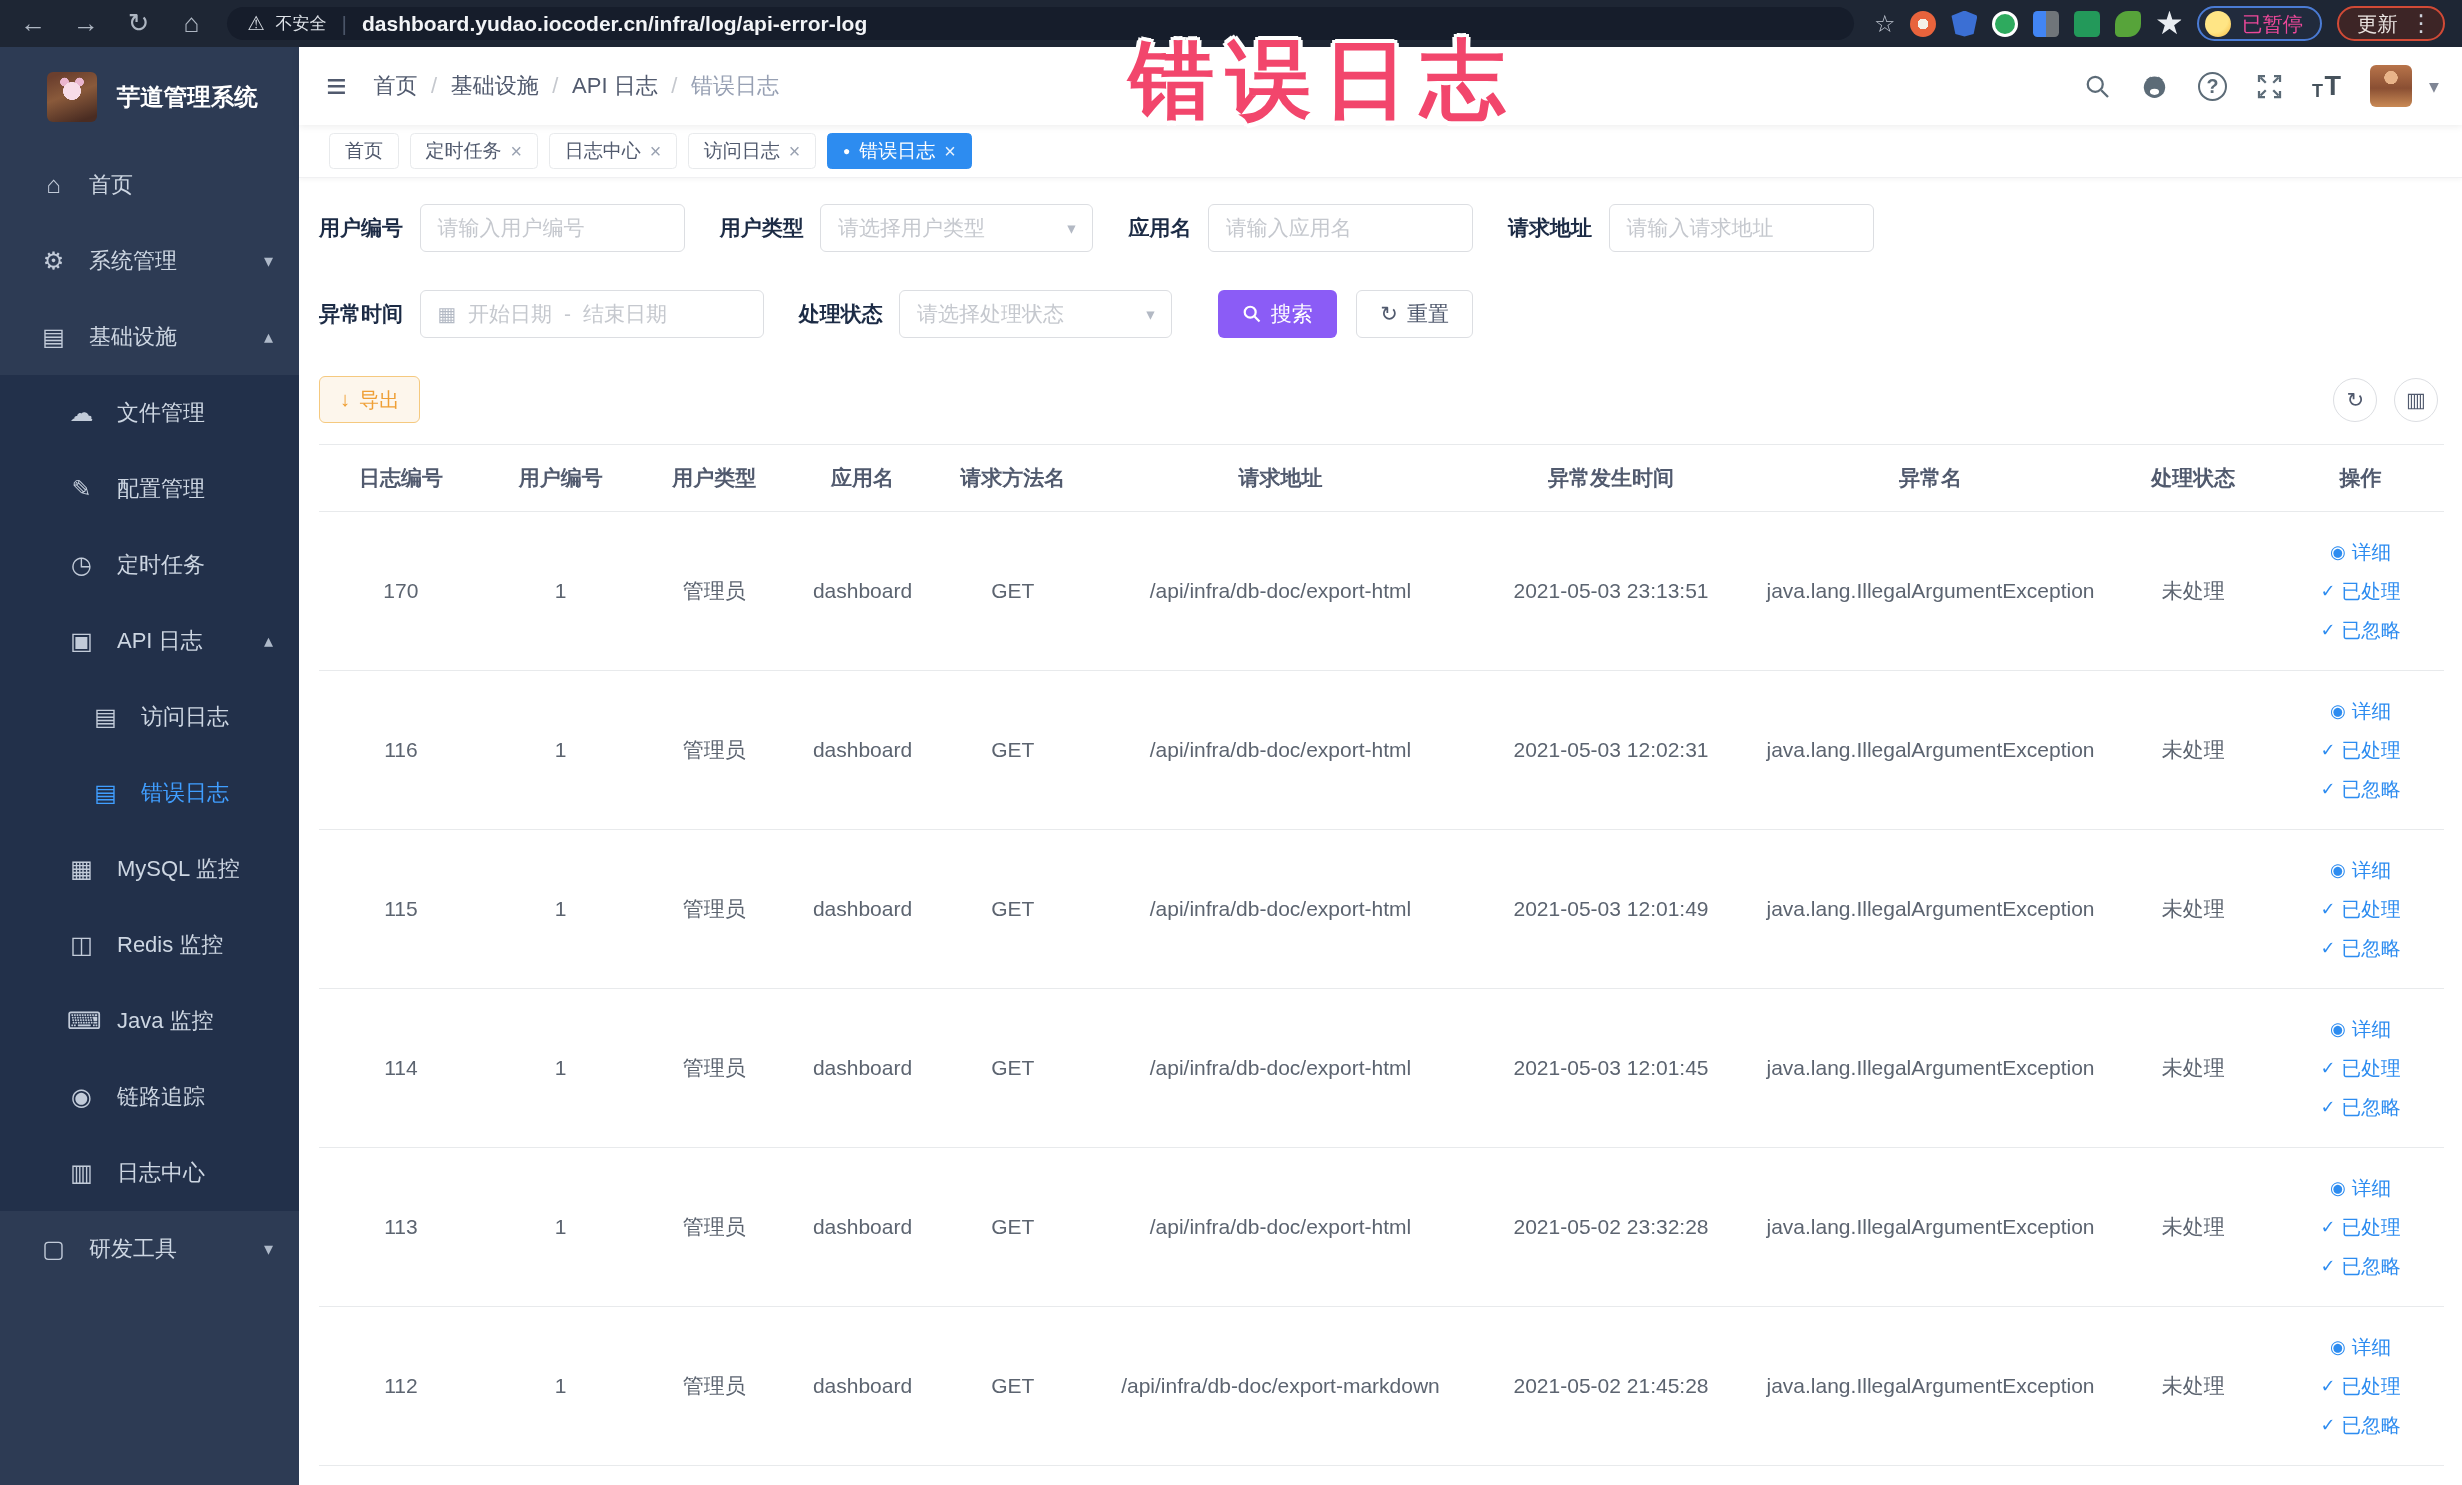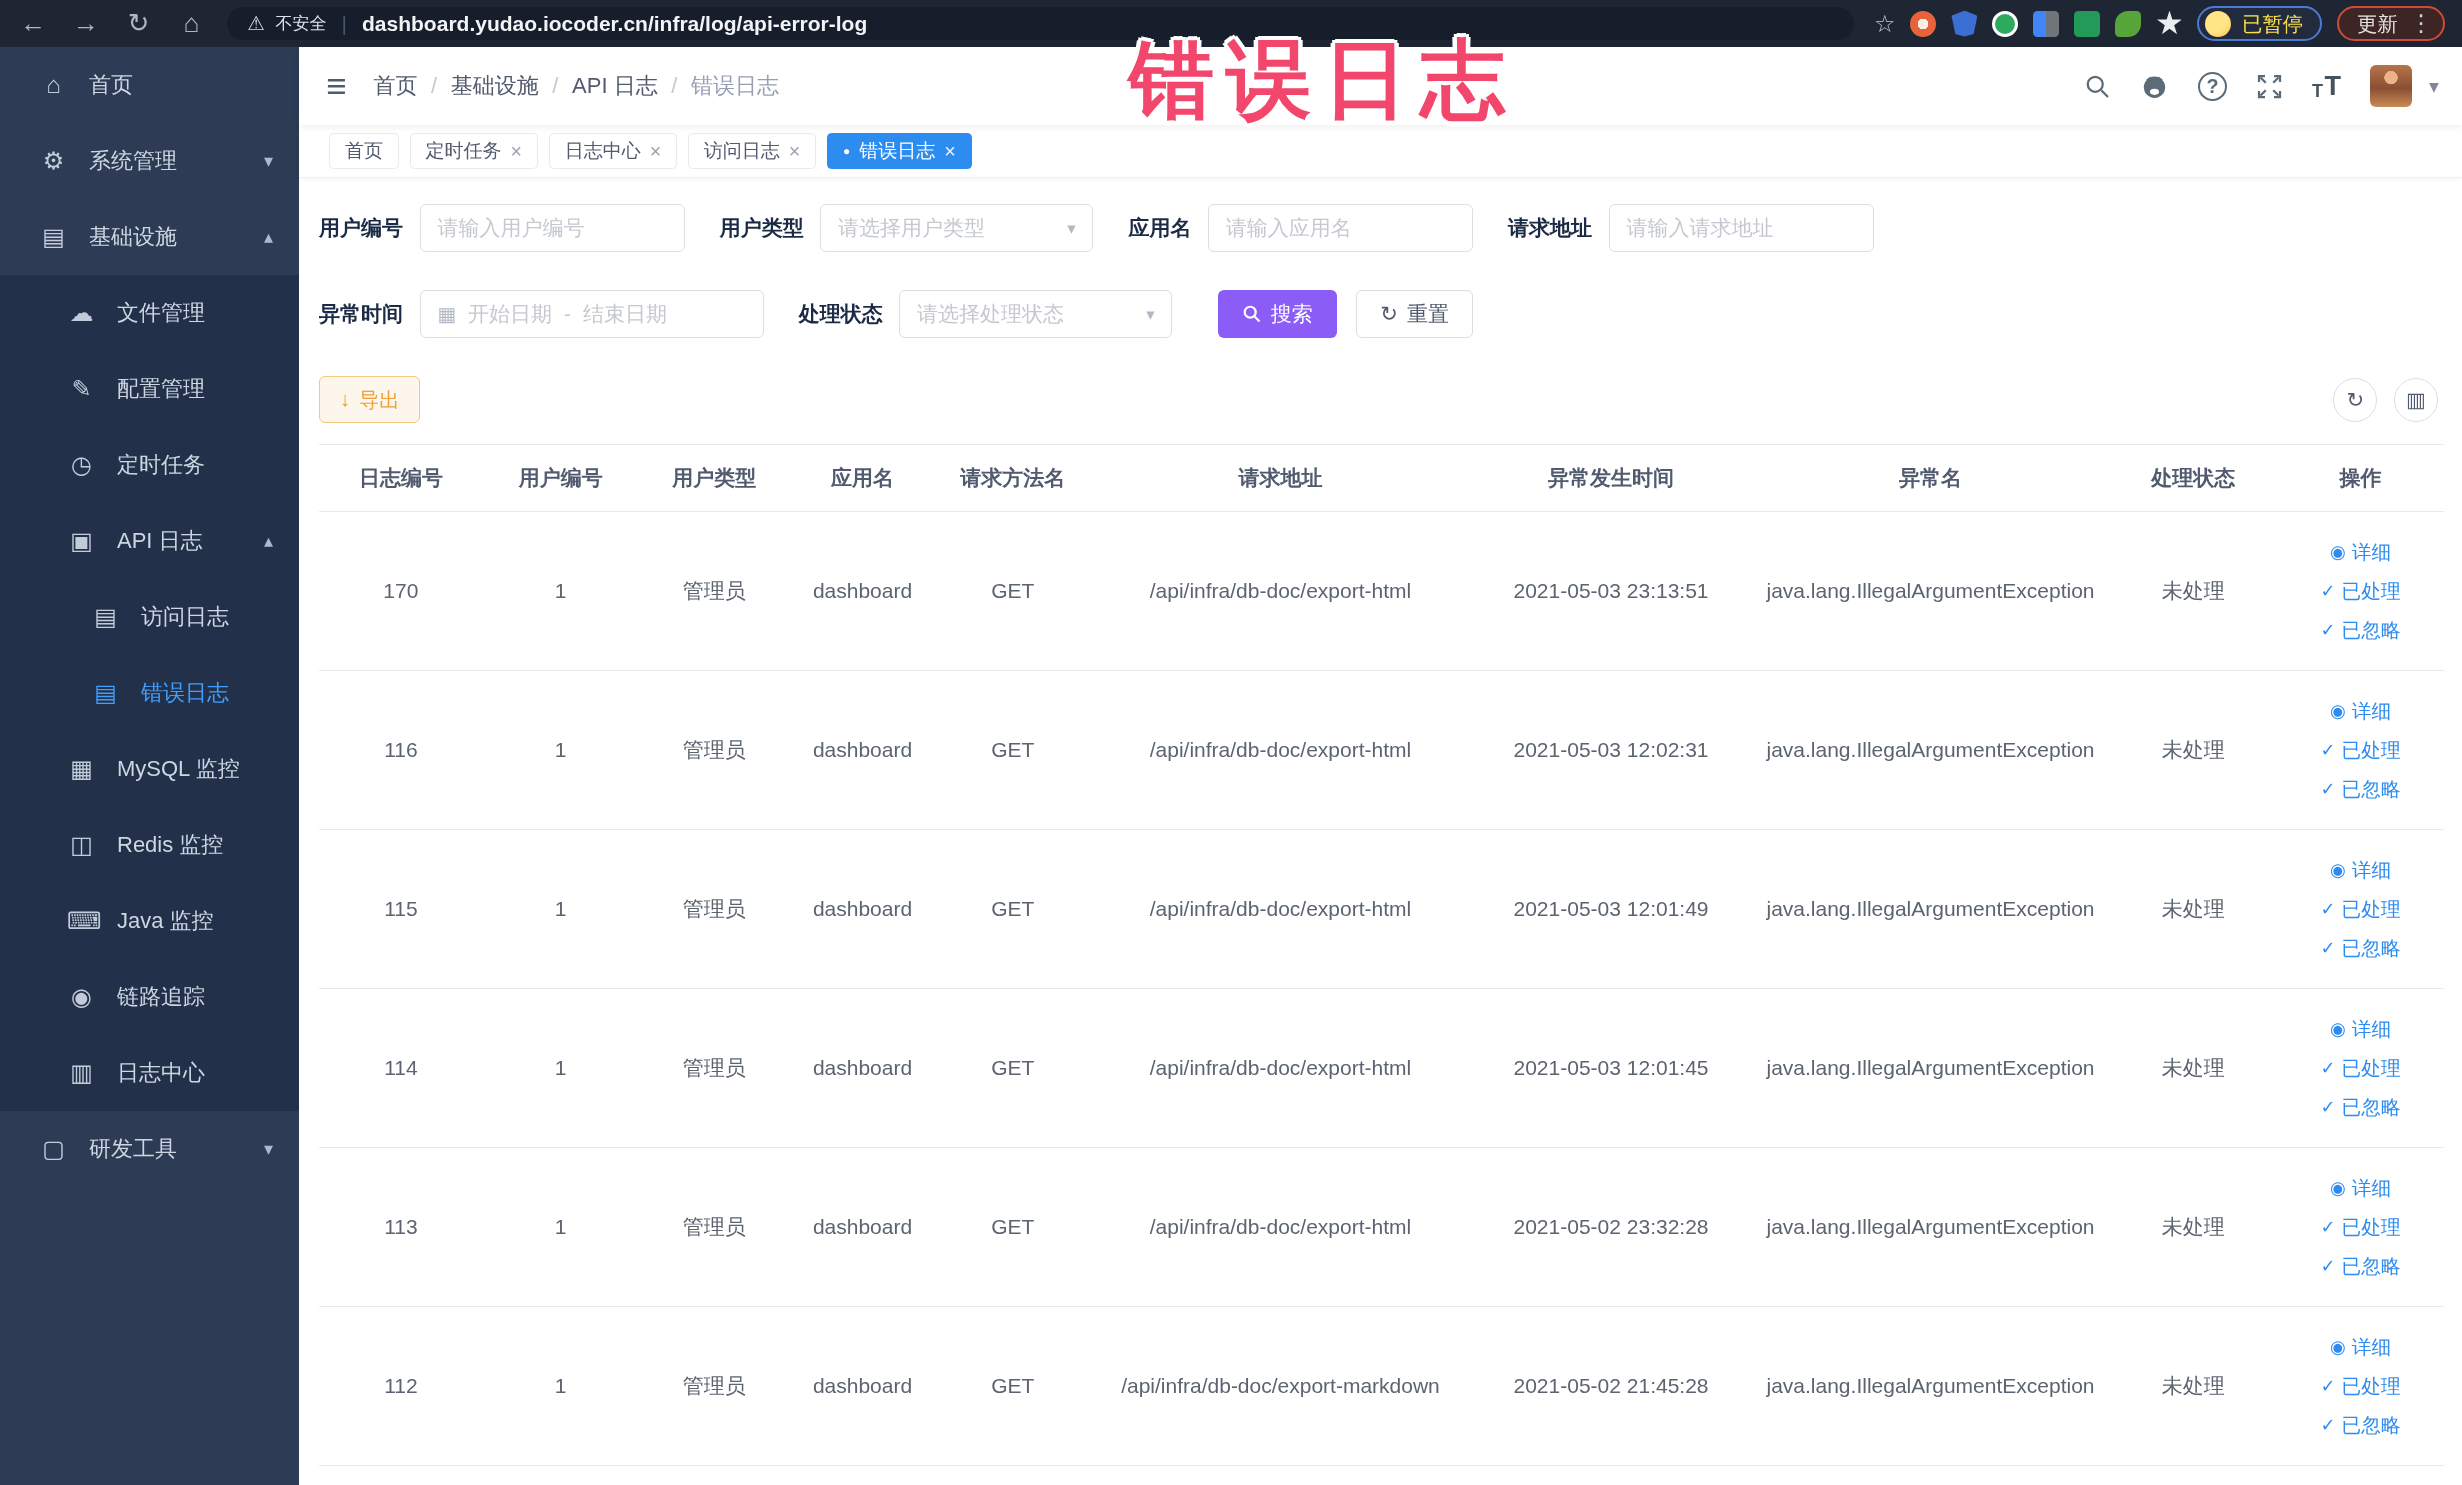--- a/index.html
+++ b/index.html
@@ -17,21 +17,21 @@
   .b-right { display:flex; align-items:center; gap:15px; flex:0 0 auto; }
   .star { color:#c3c9d4; font-size:24px; }
   .ext { width:26px; height:26px; border-radius:6px; flex:0 0 auto; }
   .ext.orange { background:radial-gradient(circle at 50% 50%, #f4f0e8 28%, #e8633c 30%); border-radius:50%; }
   .ext.shield { background:#3b6fd4; clip-path:polygon(50% 0,100% 20%,85% 90%,50% 100%,15% 90%,0 20%); }
   .ext.greenc { background:#2eaa5e; border-radius:50%; border:3px solid #fff; }
   .ext.squares { background:linear-gradient(90deg,#4285f4 48%,#70757a 52%); border-radius:4.5px; }
   .ext.off { background:#23995a; border-radius:4.5px; position:relative; }
   .ext.leaf { background:#57a43a; border-radius:50% 4.5px 50% 4.5px; }
   .ext.puzzle { background:#e9edf2; border-radius:50%; clip-path:polygon(50% 0,61% 35%,98% 35%,68% 57%,79% 91%,50% 70%,21% 91%,32% 57%,2% 35%,39% 35%); }
-  .pause-pill { display:flex; align-items:center; gap:10.6px; border:2.3px solid #4a7bd4; border-radius:19.7px; background:#212b3d; color:#fde047; height:35px; padding:0 16.7px 0 6px; font-size:20.4px; }
+  .pause-pill { display:flex; align-items:center; gap:10.6px; border:2.3px solid #4a7bd4; border-radius:19.7px; background:#212b3d; color:#ec4899; height:35px; padding:0 16.7px 0 6px; font-size:20.4px; }
   .emoji { width:26px; height:26px; border-radius:50%; background:radial-gradient(circle at 35% 30%,#ffe585 55%,#f4b73f); position:relative; }
   .update-pill { display:flex; align-items:center; gap:12px; border:2.3px solid #d14a36; border-radius:19.7px; background:#3d2526; color:#e8e2df; height:35px; padding:0 10.6px 0 18px; font-size:20.4px; }
   .update-pill .dots { color:#cdd3dc; font-size:23px; }
 
   
   .app { display:flex; height:1439px; }
   .sidebar { width:299px; background:#2d3b54; color:#cdd6e2; flex:0 0 auto; display:flex; flex-direction:column; }
   .logo-row { height:100px; display:flex; align-items:center; padding-left:47px; gap:19.7px; }
   .logo-img { width:50px; height:50px; border-radius:6px; background:
       radial-gradient(circle at 50% 38%, #f7dce8 22%, transparent 23%),
@@ -143,20 +143,24 @@
     <div class="update-pill">
       <span>更新</span>
       <span class="dots">⋮</span>
     </div>
   </div>
 </div>
 
 <div class="app">
 
   <aside class="sidebar">
+    <div class="logo-row">
+      <span class="logo-img"></span>
+      <span class="logo-title">芋道管理系统</span>
+    </div>
 
     <div class="menu-item lvl0">
       <span class="mi">⌂</span>
       <span>首页</span>
     </div>
     <div class="menu-item lvl0">
       <span class="mi">⚙</span>
       <span>系统管理</span>
       <span class="chev">▾</span>
     </div>

